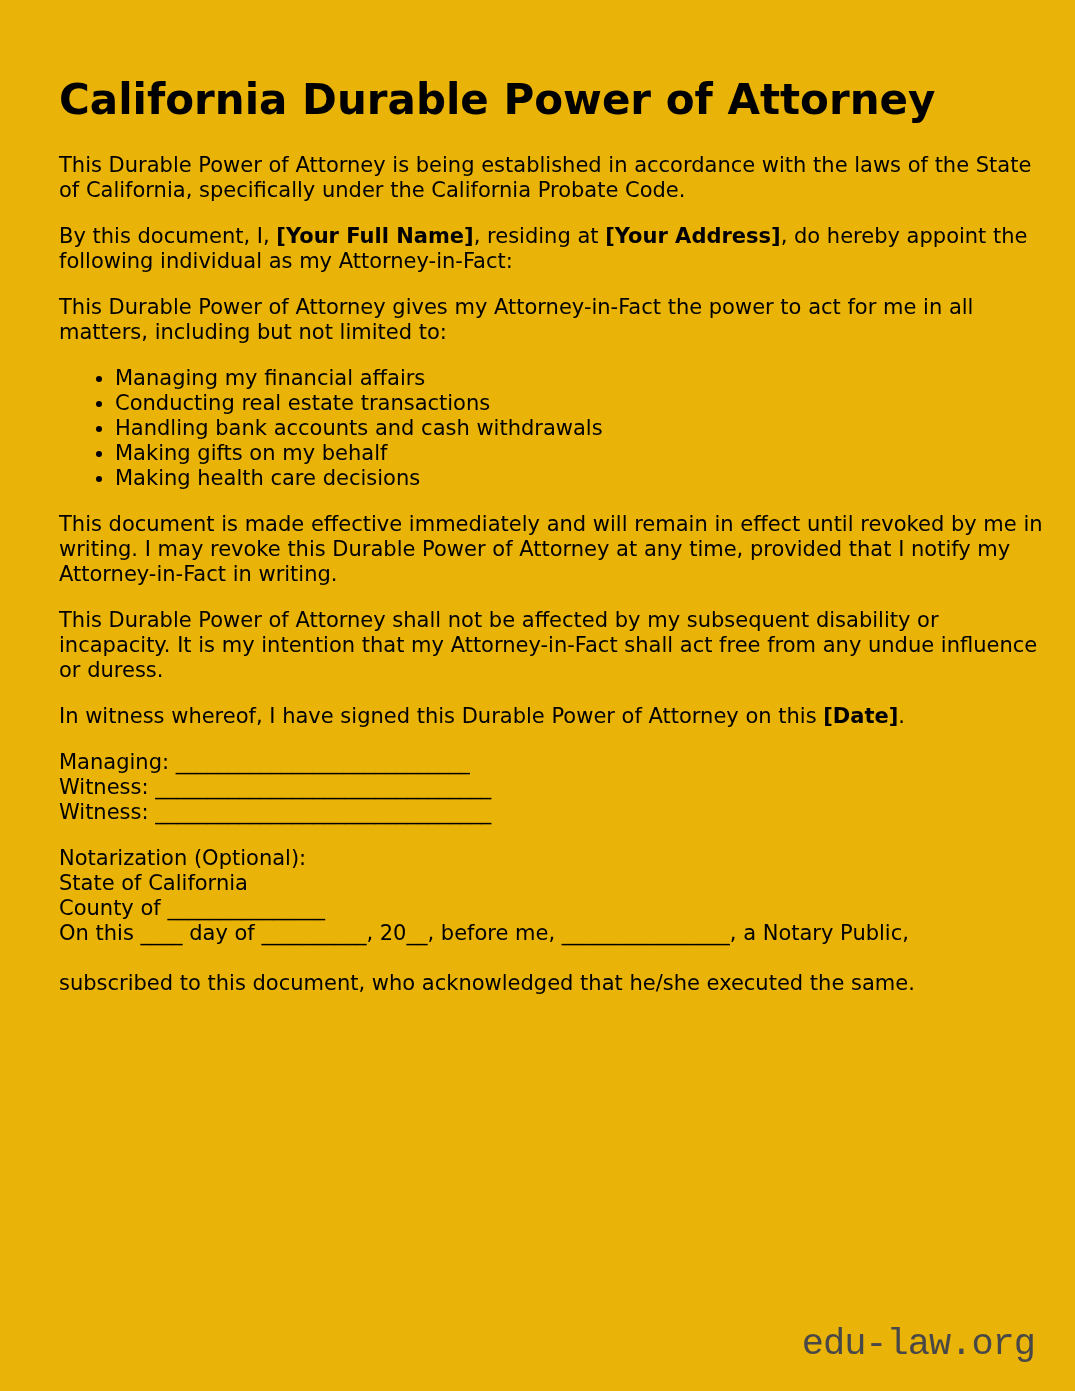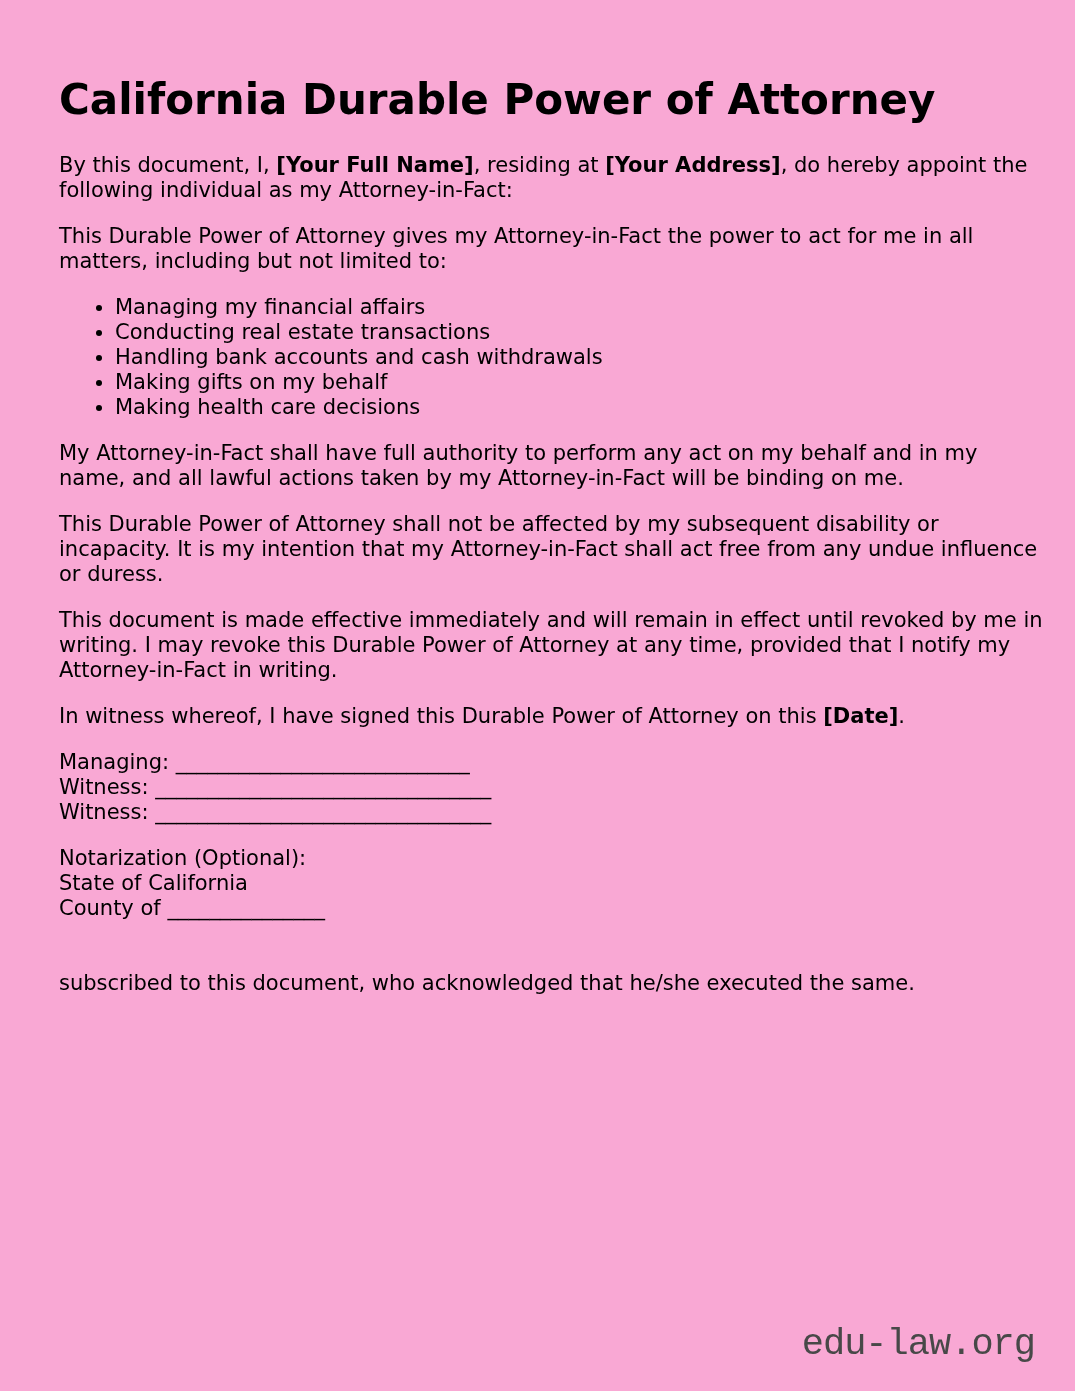--- a/index.html
+++ b/index.html
@@ -2,21 +2,21 @@
 <html><head>
 <meta charset="utf-8">
 <style>
   html, body { margin: 0; padding: 0; background: #ffffff; }
   .page {
     position: relative;
     width: 1075px;
     height: 1391px;
     box-sizing: border-box;
     padding: 75px 32px 0 59px;
-    background: #f9a8d4;
+    background: #eab308;
     font-family: "DejaVu Sans", sans-serif;
     font-size: 21px;
     line-height: 25px;
     color: #000000;
     overflow: hidden;
   }
   h1.doc-title {
     margin: 0 0 28px 0;
     font-size: 42px;
     line-height: 50px;
@@ -42,53 +42,53 @@
     color: #484848;
   }
 </style>
 </head>
 <body>
 
 <div class="page">
 
   <h1 class="doc-title">California Durable Power of Attorney</h1>
 
+  <p>This Durable Power of Attorney is being established in accordance with the laws of the State of California, specifically under the California Probate Code.</p>
 
   <p><span>By this document, I, </span><span class="b">[Your Full Name]</span><span>, residing at </span><span class="b">[Your Address]</span><span>, do hereby appoint the following individual as my Attorney-in-Fact:</span></p>
 
 
   <p>This Durable Power of Attorney gives my Attorney-in-Fact the power to act for me in all matters, including but not limited to:</p>
 
   <ul class="powers">
     <li>Managing my financial affairs</li>
     <li>Conducting real estate transactions</li>
     <li>Handling bank accounts and cash withdrawals</li>
     <li>Making gifts on my behalf</li>
     <li>Making health care decisions</li>
   </ul>
 
-  <p>My Attorney-in-Fact shall have full authority to perform any act on my behalf and in my name, and all lawful actions taken by my Attorney-in-Fact will be binding on me.</p>
+
+  <p>This document is made effective immediately and will remain in effect until revoked by me in writing. I may revoke this Durable Power of Attorney at any time, provided that I notify my Attorney-in-Fact in writing.</p>
 
   <p>This Durable Power of Attorney shall not be affected by my subsequent disability or incapacity. It is my intention that my Attorney-in-Fact shall act free from any undue influence or duress.</p>
-
-  <p>This document is made effective immediately and will remain in effect until revoked by me in writing. I may revoke this Durable Power of Attorney at any time, provided that I notify my Attorney-in-Fact in writing.</p>
 
   <p><span>In witness whereof, I have signed this Durable Power of Attorney on this </span><span class="b">[Date]</span><span>.</span></p>
 
   <p>
     <span>Managing: ____________________________</span><br>
     <span>Witness: ________________________________</span><br>
     <span>Witness: ________________________________</span>
   </p>
 
   <p>
     <span>Notarization (Optional):</span><br>
     <span>State of California</span><br>
     <span>County of _______________</span><br>
-    <br>
+    <span>On this ____ day of __________, 20__, before me, ________________, a Notary Public,</span><br>
     <br>
     <span>subscribed to this document, who acknowledged that he/she executed the same.</span>
   </p>
 
 
   <div class="watermark">edu-law.org</div>
 
 </div>
 
 </body></html>

